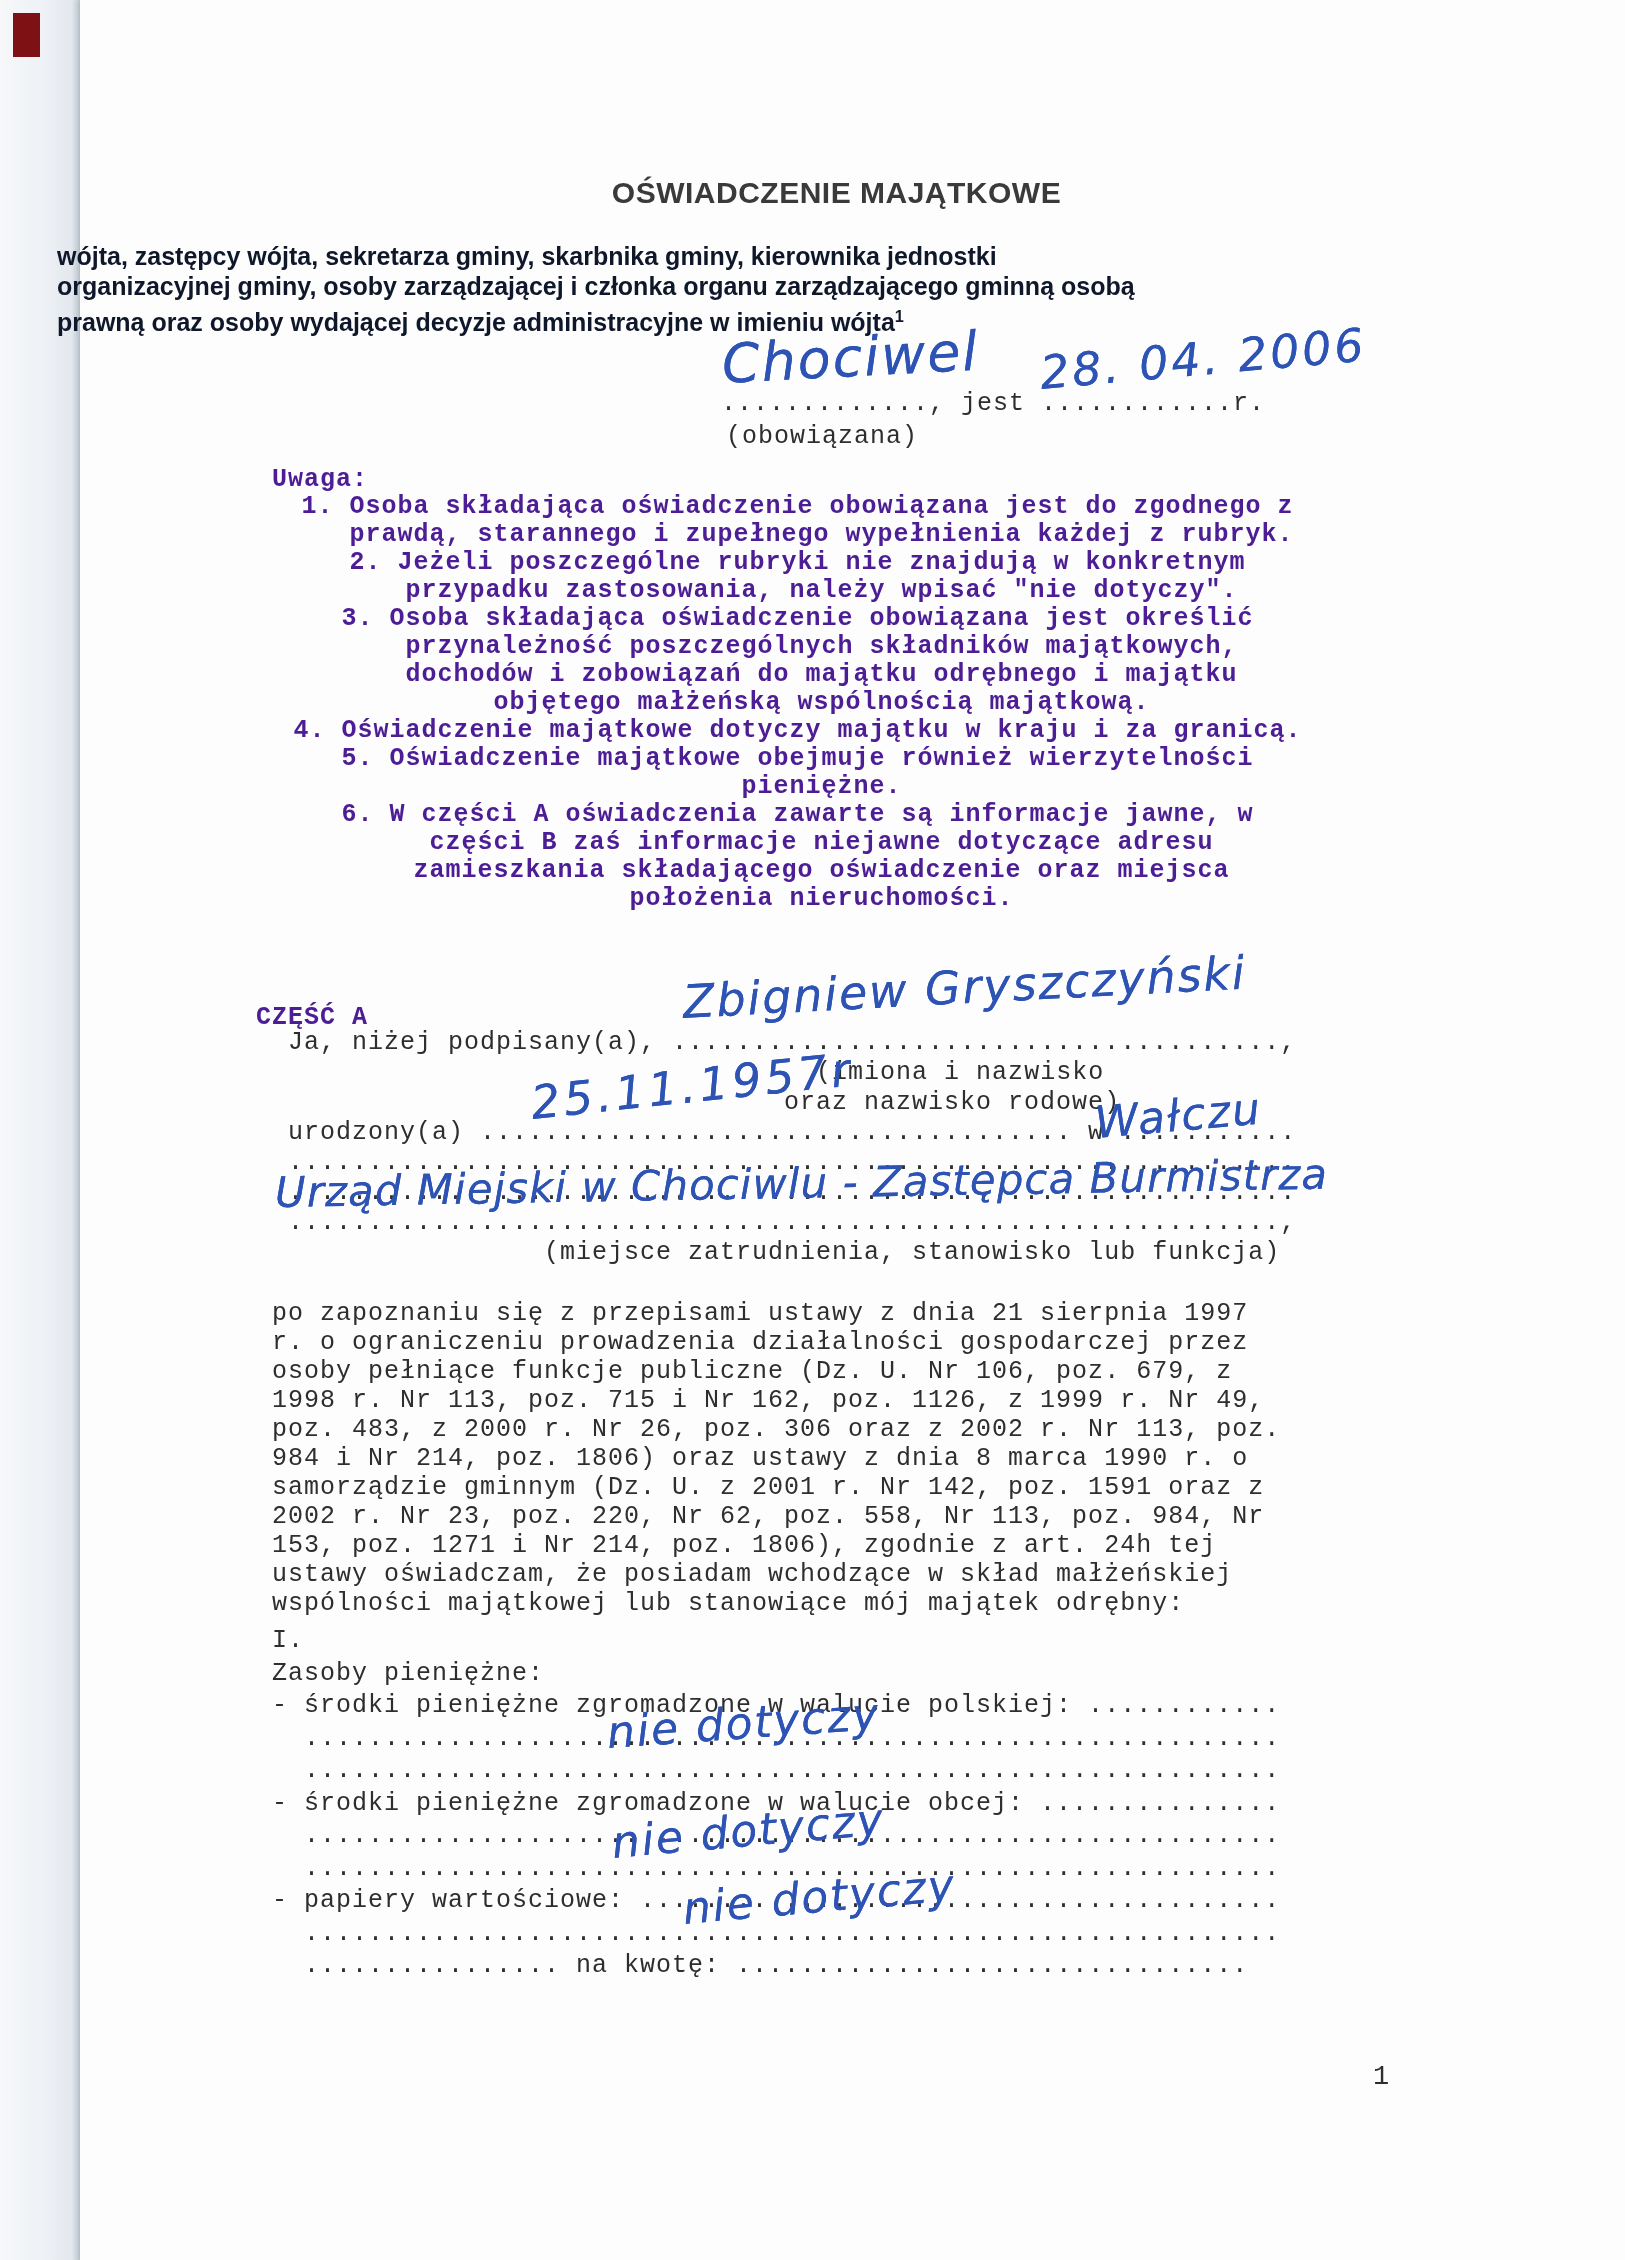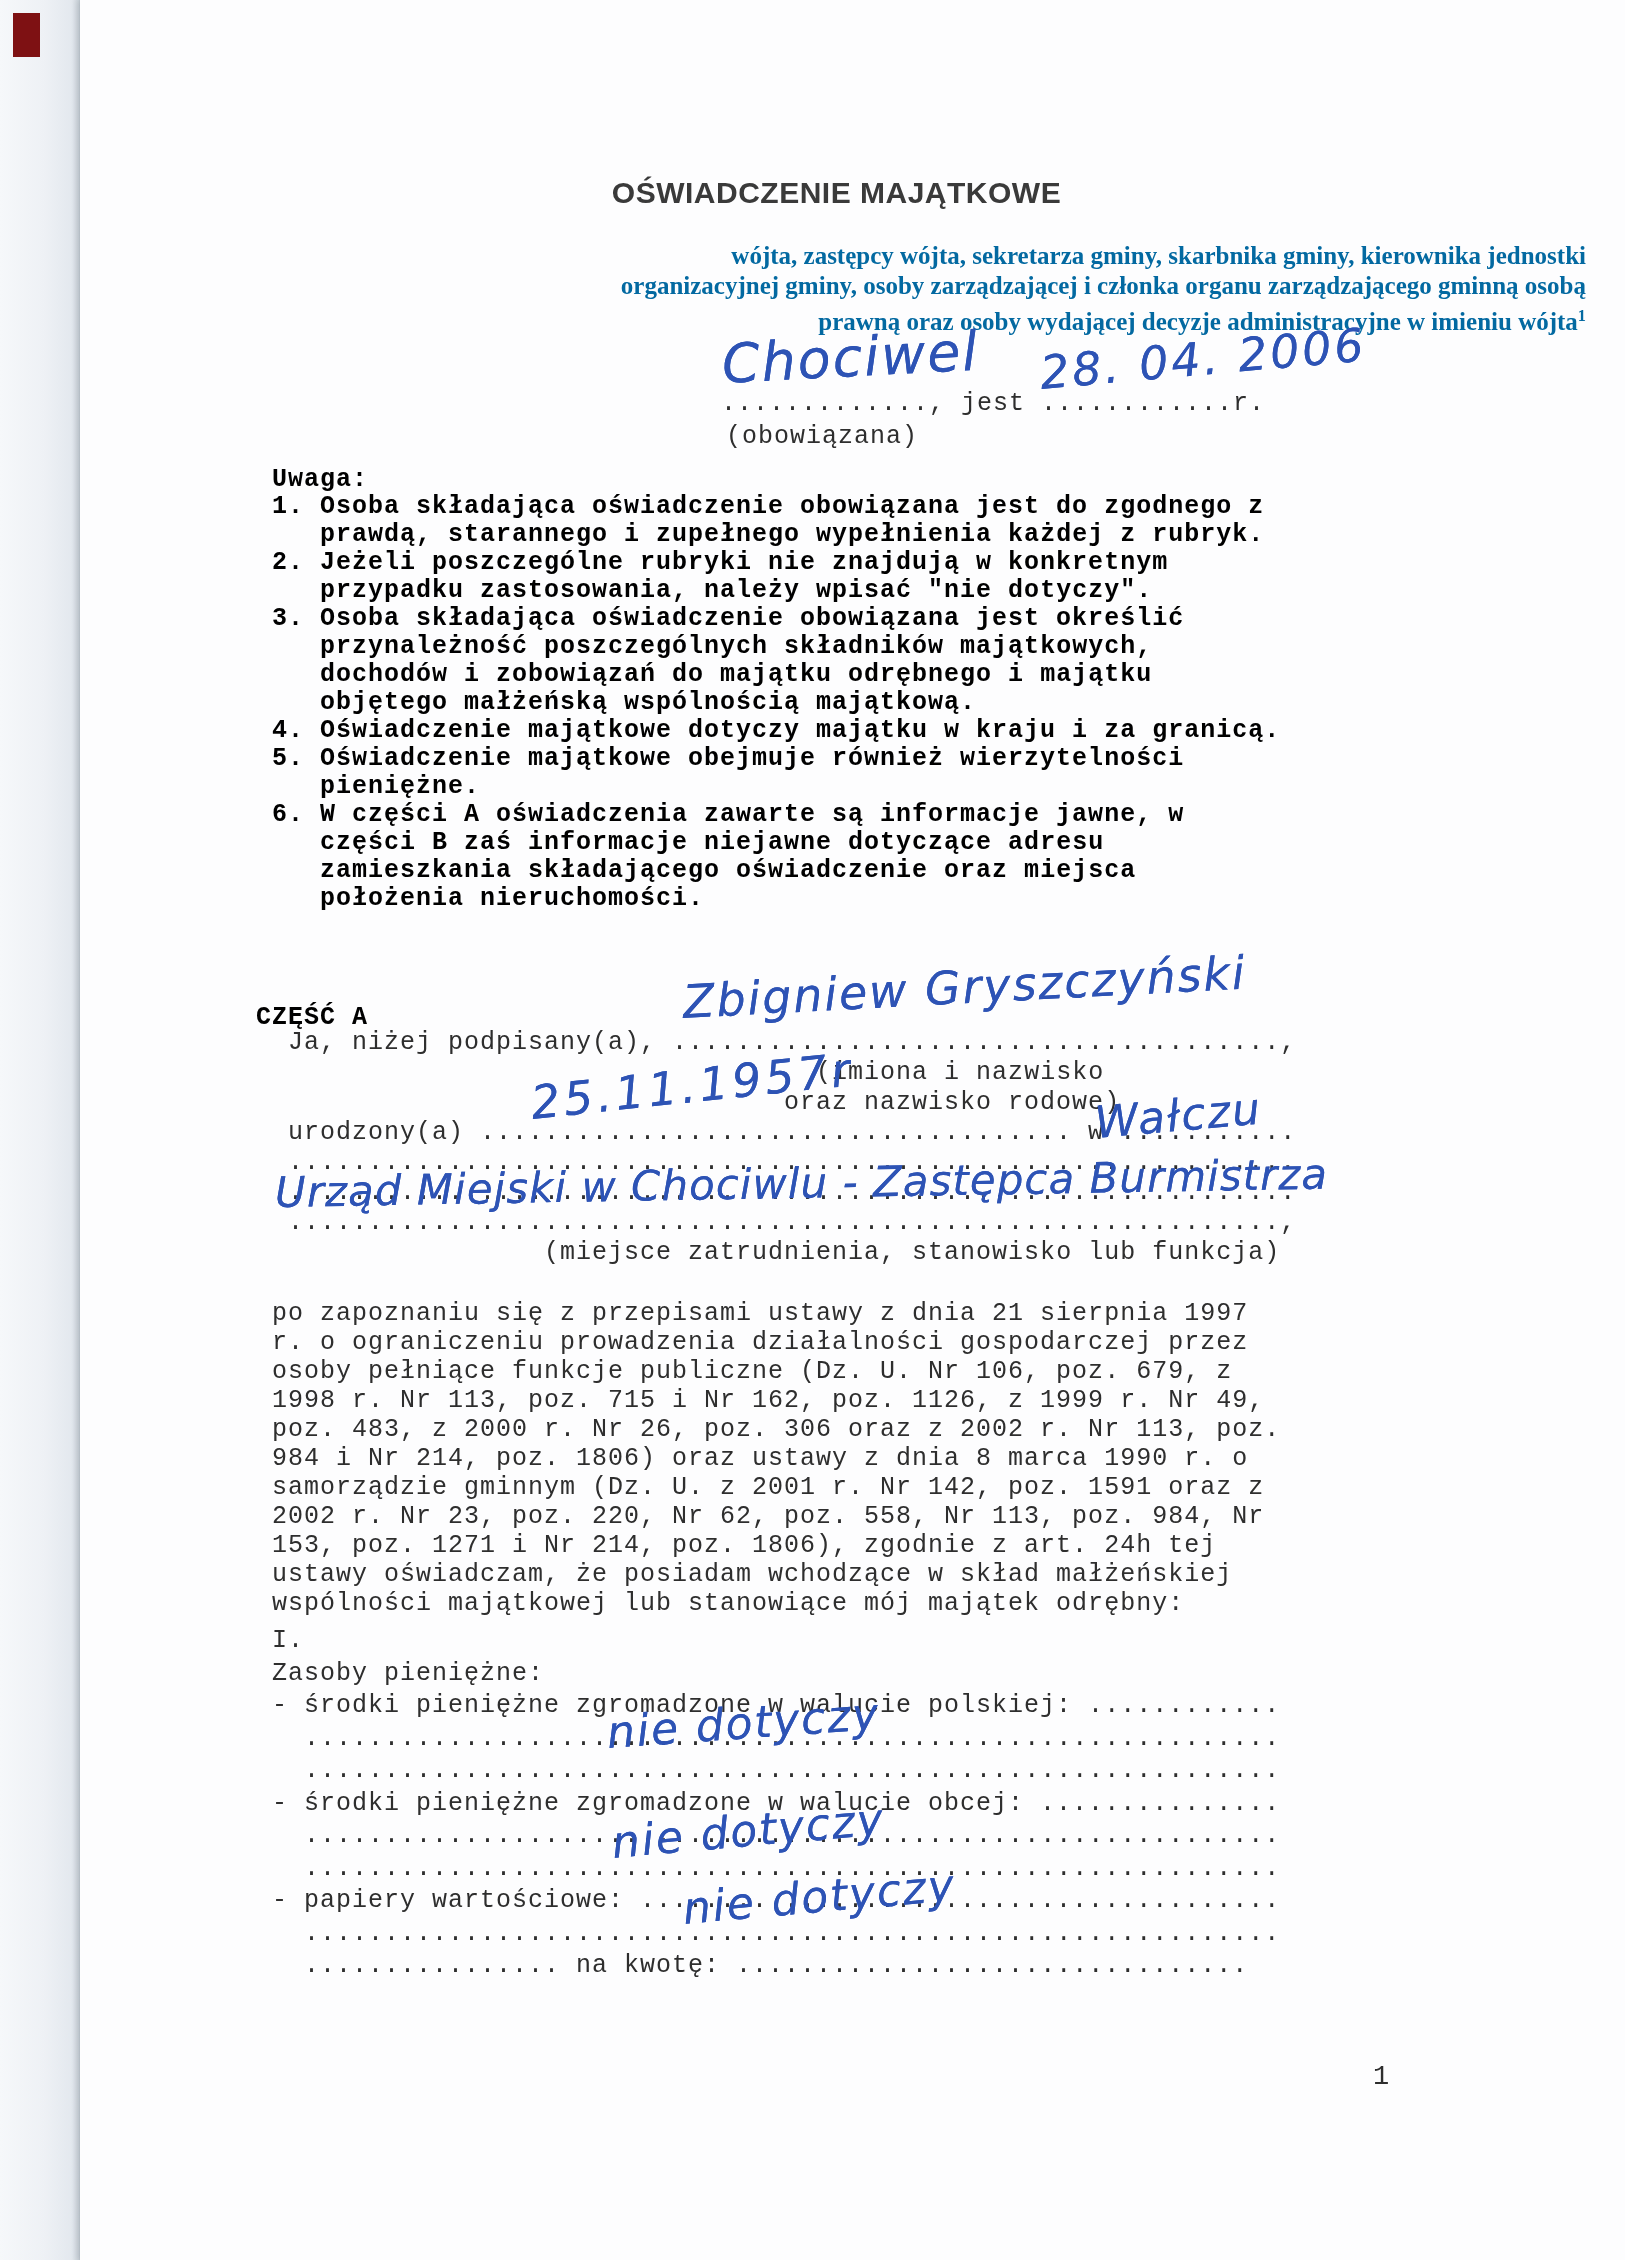--- a/index.html
+++ b/index.html
@@ -23,28 +23,28 @@
     position:absolute;left:13.4px;top:13.4px;width:27px;height:44px;
     background:#7e1113;
   }
   
   .mono{
     position:absolute;
     font-family:"Liberation Mono","DejaVu Sans Mono",monospace;
     font-size:25px;line-height:28px;letter-spacing:1px;
     color:#2e2e2e;white-space:pre-wrap;
   }
-  .mono.bold{font-weight:bold;color:#000000;}
+  .mono.bold{font-weight:bold;color:#4c1d95;text-align:center;}
   .doc-title{
     position:absolute;top:176px;left:72px;width:1529px;text-align:center;
     font-weight:bold;font-size:30px;color:#3a3a3a;letter-spacing:0.5px;
   }
   .doc-subtitle{
-    position:absolute;top:241px;left:57px;width:1529px;text-align:right;
-    font-weight:bold;font-size:25px;line-height:30px;color:#0369a1;font-family:Liberation Serif, serif;
+    position:absolute;top:241px;left:57px;width:1529px;text-align:left;
+    font-weight:bold;font-size:25px;line-height:30px;color:#0f172a;
   }
   .doc-subtitle sup{font-size:16.3px;}
   .date-line{left:721px;top:390px;}
   .place-label{left:726px;top:423px;}
   .uwaga-heading{left:272px;top:466px;}
   .uwaga-items{left:272px;top:493px;width:1051px;line-height:28px;}
   .part-a-heading{left:256px;top:964px;margin-top:40px;}
   .declaration{left:288px;top:1028px;width:1061px;line-height:30px;}
   .legal{left:272px;top:1299px;width:1061px;line-height:29px;}
   .section-one{left:272px;top:1625px;width:1061px;line-height:32.5px;}

